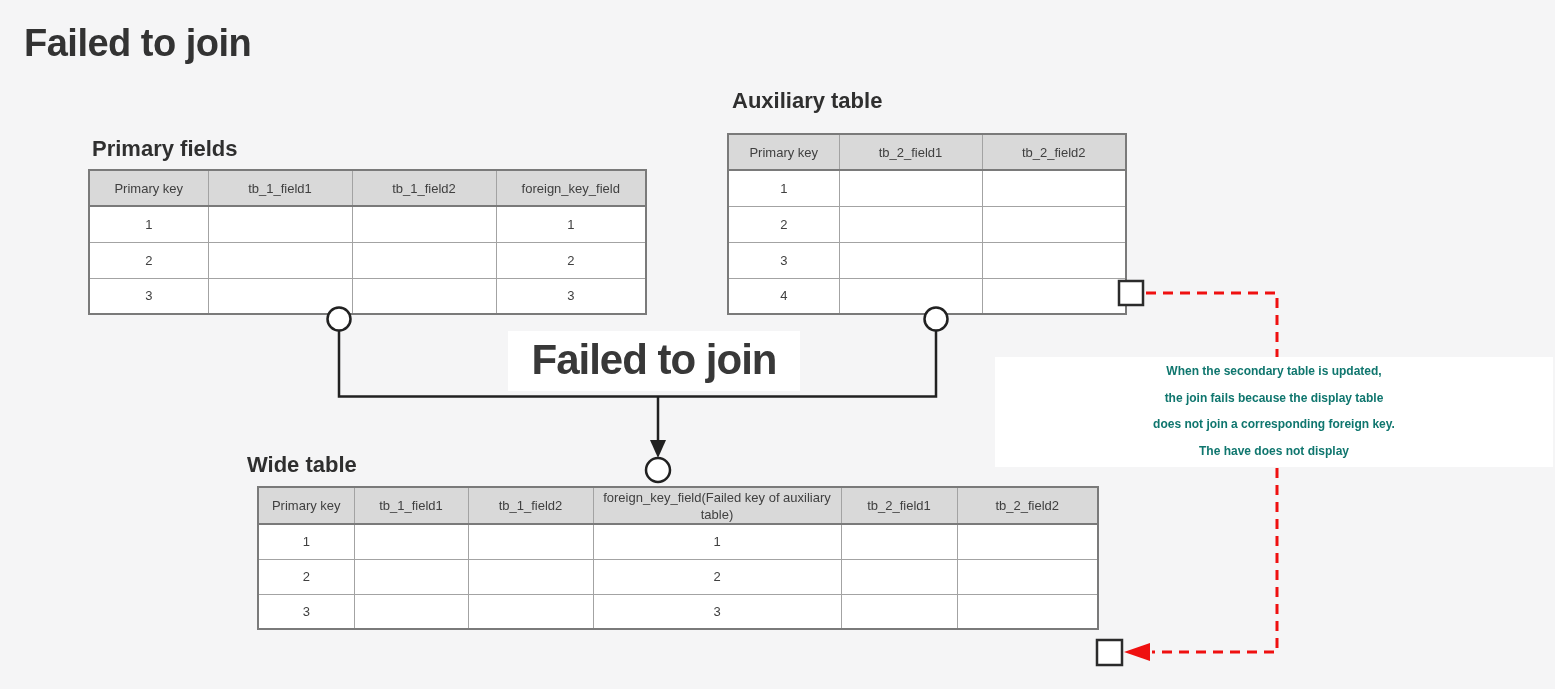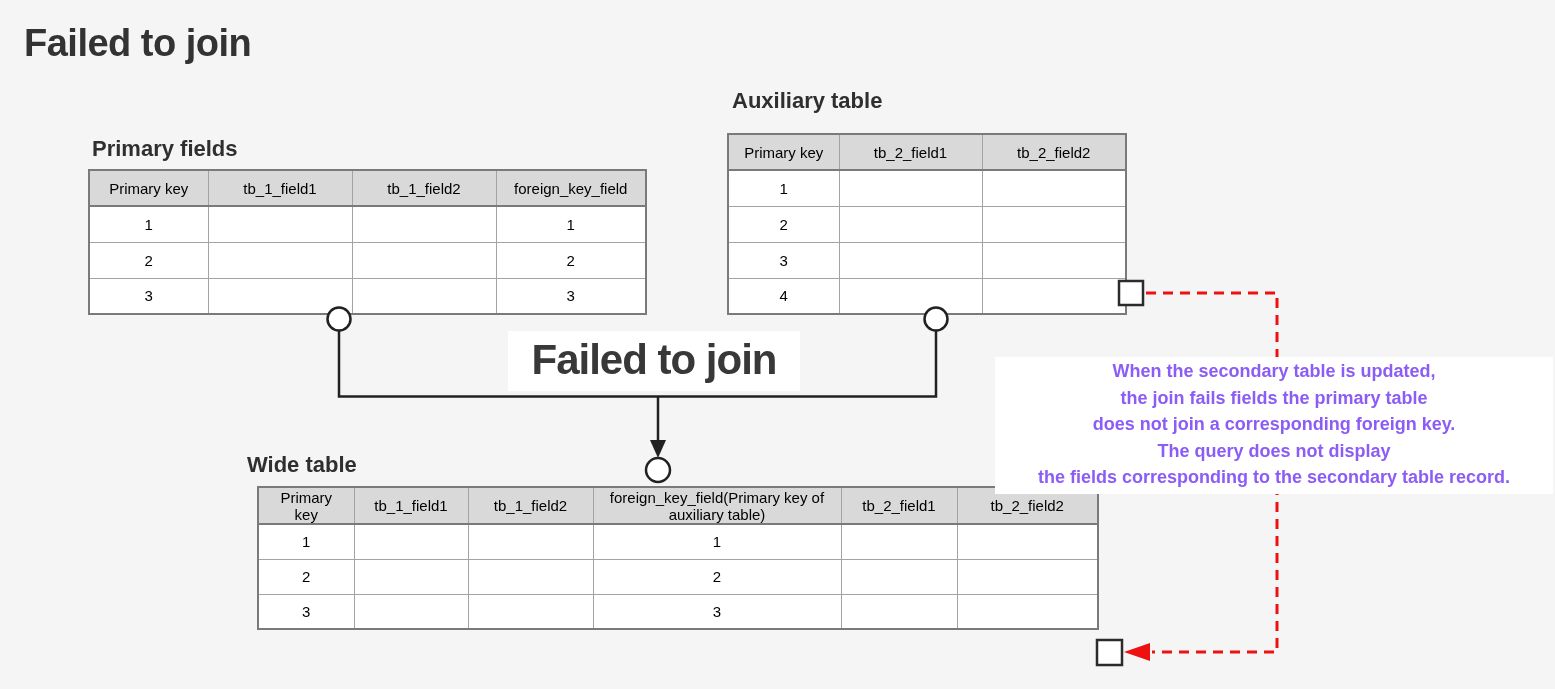--- a/index.html
+++ b/index.html
@@ -30,21 +30,21 @@
   }
 
   .tbl-title{
     position:absolute;font-size:22px;font-weight:700;color:var(--title-dark);z-index:1;
   }
   .tbl-wrap{position:absolute;z-index:1;}
   table{
     border-collapse:collapse;table-layout:fixed;
     background:#ffffff;
     border:2px solid var(--table-border);
-    font-size:15px;color:#000000;
+    font-size:13px;color:#404040;
   }
   th,td{
     border:1px solid var(--table-inner-border);
     text-align:center;vertical-align:middle;
     overflow:hidden;
     font-weight:400;
     padding:0 4px;
   }
   th{
     background:var(--table-header-bg);
@@ -61,21 +61,21 @@
     position:absolute;left:508px;top:331px;width:292px;height:60px;
     background:#ffffff;z-index:3;
     font-size:42px;font-weight:700;color:#383838;
     text-align:center;line-height:58px;letter-spacing:-1px;
     white-space:nowrap;
   }
 
   .annotation{
     position:absolute;left:995px;top:357px;width:558px;
     background:#ffffff;z-index:3;
-    font-size:18px;font-weight:700;color:#8b5cf6;
+    font-size:12px;font-weight:700;color:#0f766e;
     text-align:center;line-height:26.5px;
     padding:1px 0 3px 0;
   }
 
   svg.overlay{position:absolute;left:0;top:0;z-index:2;pointer-events:none;}
   .blk-line{stroke:var(--connector-black);stroke-width:2.5;fill:none;}
   .blk-fill{fill:var(--connector-black);stroke:none;}
   .node-circle{fill:#ffffff;stroke:var(--connector-black);stroke-width:2.5;}
   .red-dash{stroke:var(--annotation-red);stroke-width:3;fill:none;stroke-dasharray:10 7;}
   .red-fill{fill:var(--annotation-red);stroke:none;}
@@ -177,21 +177,21 @@
           <col style="width:125px">
           <col style="width:248px">
           <col style="width:116px">
           <col style="width:141px">
         </colgroup>
       <thead>
           <tr>
             <th>Primary key</th>
             <th>tb_1_field1</th>
             <th>tb_1_field2</th>
-            <th>foreign_key_field(Primary key of auxiliary table)</th>
+            <th>foreign_key_field(Failed key of auxiliary table)</th>
             <th>tb_2_field1</th>
             <th>tb_2_field2</th>
           </tr>
         </thead>
       <tbody>
           <tr>
             <td>1</td>
             <td></td>
             <td></td>
             <td>1</td>
@@ -233,19 +233,18 @@
     <polygon class="red-fill" points="1124,652 1150,643 1150,661"></polygon>
 
     <rect class="marker-square" x="1119" y="281" width="24" height="24"></rect>
     <rect class="marker-square" x="1097" y="640" width="25" height="25"></rect>
   </svg>
 
   <div class="center-label">Failed to join</div>
 
   <div class="annotation">
       <div>When the secondary table is updated,</div>
-      <div>the join fails fields the primary table</div>
+      <div>the join fails because the display table</div>
       <div>does not join a corresponding foreign key.</div>
-      <div>The query does not display</div>
-      <div>the fields corresponding to the secondary table record.</div>
+      <div>The have does not display</div>
     </div>
 
 </div>
 
 </body></html>

